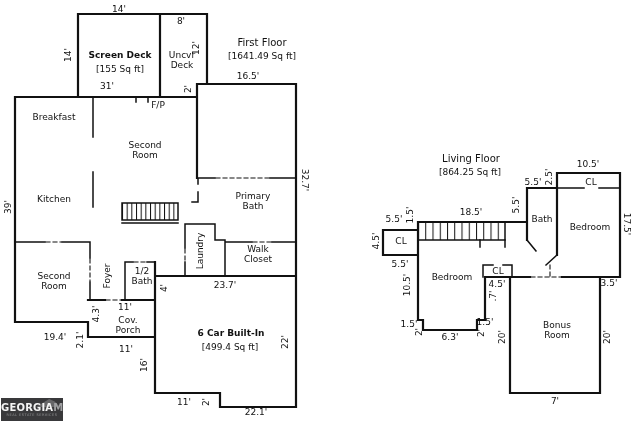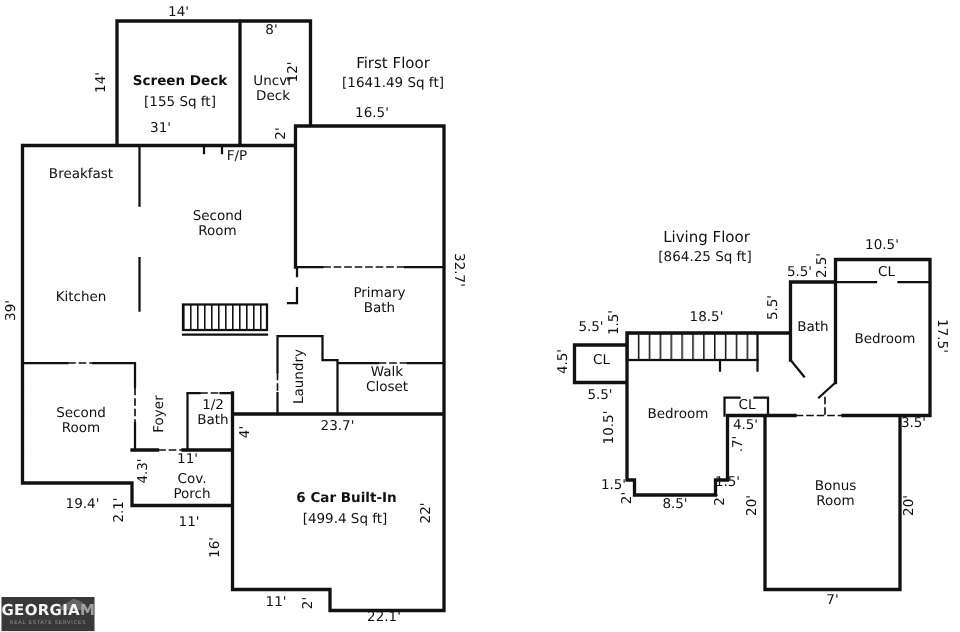--- a/index.html
+++ b/index.html
@@ -147,21 +147,21 @@
   <div class="lbl" style="left:542px;top:219px">Bath</div>
   <div class="lbl" style="left:590px;top:227px">Bedroom</div>
   <div class="lbl rotcw" style="left:627px;top:224px">17.5'</div>
   <div class="lbl rot" style="left:407px;top:285px">10.5'</div>
   <div class="lbl" style="left:452px;top:277px">Bedroom</div>
   <div class="lbl" style="left:498px;top:271px">CL</div>
   <div class="lbl" style="left:497px;top:284px">4.5'</div>
   <div class="lbl rot" style="left:493px;top:296px">.7'</div>
   <div class="lbl" style="left:409px;top:324px">1.5'</div>
   <div class="lbl rot" style="left:419px;top:332px">2'</div>
-  <div class="lbl" style="left:450px;top:337px">8.5'</div>
+  <div class="lbl" style="left:450px;top:337px">6.3'</div>
   <div class="lbl" style="left:485px;top:322px">1.5'</div>
   <div class="lbl rot" style="left:481px;top:333px">2'</div>
   <div class="lbl" style="left:609px;top:283px">3.5'</div>
   <div class="lbl rot" style="left:502px;top:337px">20'</div>
   <div class="lbl ml" style="left:557px;top:330px;width:46px">Bonus Room</div>
   <div class="lbl rot" style="left:607px;top:337px">20'</div>
   <div class="lbl" style="left:555px;top:401px">7'</div>
 
   <div class="logo">
     <div class="logo-roof"></div>

